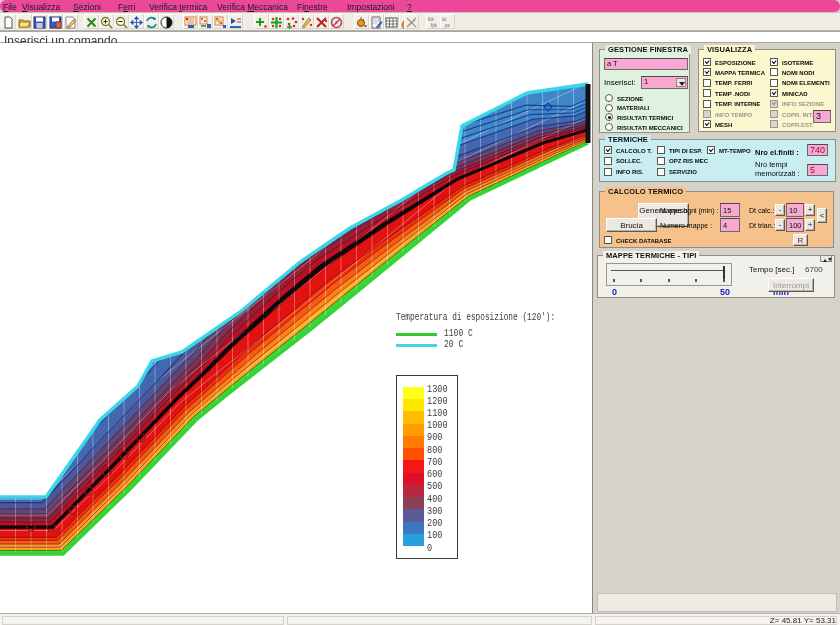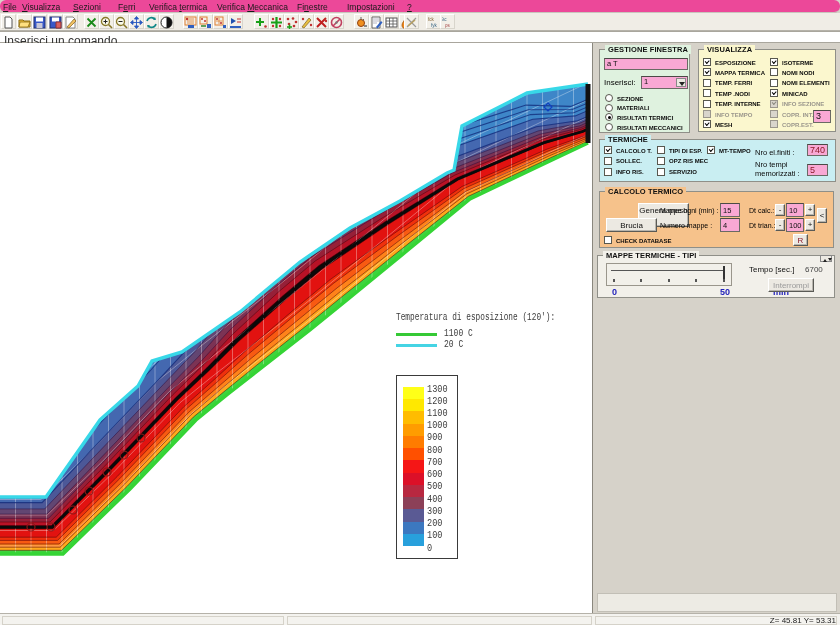--- a/index.html
+++ b/index.html
@@ -380,21 +380,21 @@
     <span class="cb" style="left:57px;top:6.0px;"></span>
     <span class="cl" style="left:69px;top:7.5px;">TIPI DI ESP.</span>
     <span class="cb" style="left:57px;top:16.8px;"></span>
     <span class="cl" style="left:69px;top:18.3px;">OPZ RIS MEC</span>
     <span class="cb" style="left:57px;top:27.6px;"></span>
     <span class="cl" style="left:69px;top:29.1px;">SERVIZIO</span>
     <span class="cb" style="left:107px;top:6px;">
       <span class="chk"></span>
     </span>
     <span class="cl" style="left:119px;top:7.5px;">MT-TEMPO</span>
-    <span class="cl" style="left:155px;top:7.5px;font-weight:normal;font-size:7.5px;">Nro el.finiti :</span>
+    <span class="cl" style="left:155px;top:7.5px;font-weight:bold;font-size:7.5px;">Nro el.finiti :</span>
     <div class="inp" style="left:207px;top:4px;width:21px;height:12px;color:#8B1A2A;font-size:9px;">740</div>
     <span class="cl" style="left:155px;top:20px;font-weight:normal;font-size:7.5px;">Nro tempi<br>memorizzati :</span>
     <div class="inp" style="left:207px;top:24px;width:21px;height:12px;color:#8B1A2A;font-size:9px;">5</div>
   </div>
 <div class="gb" style="left:599px;top:191px;width:235px;height:57px;background:#F6C28B;">
     <span class="gbt" style="background:#F6C28B;">CALCOLO TERMICO</span>
     <div class="btn" style="left:6px;top:11px;width:51px;height:24px;line-height:13px;margin-left:32px;">Genera mesh</div>
     <div class="btn" style="left:6px;top:26px;width:51px;height:14px;line-height:13px;">Brucia</div>
     <span class="tt" style="left:60px;top:15px;font-size:7px;">Mappe ogni (min) :</span>
     <div class="inp" style="left:120px;top:11px;width:20px;height:14px;line-height:13px;">15</div>

